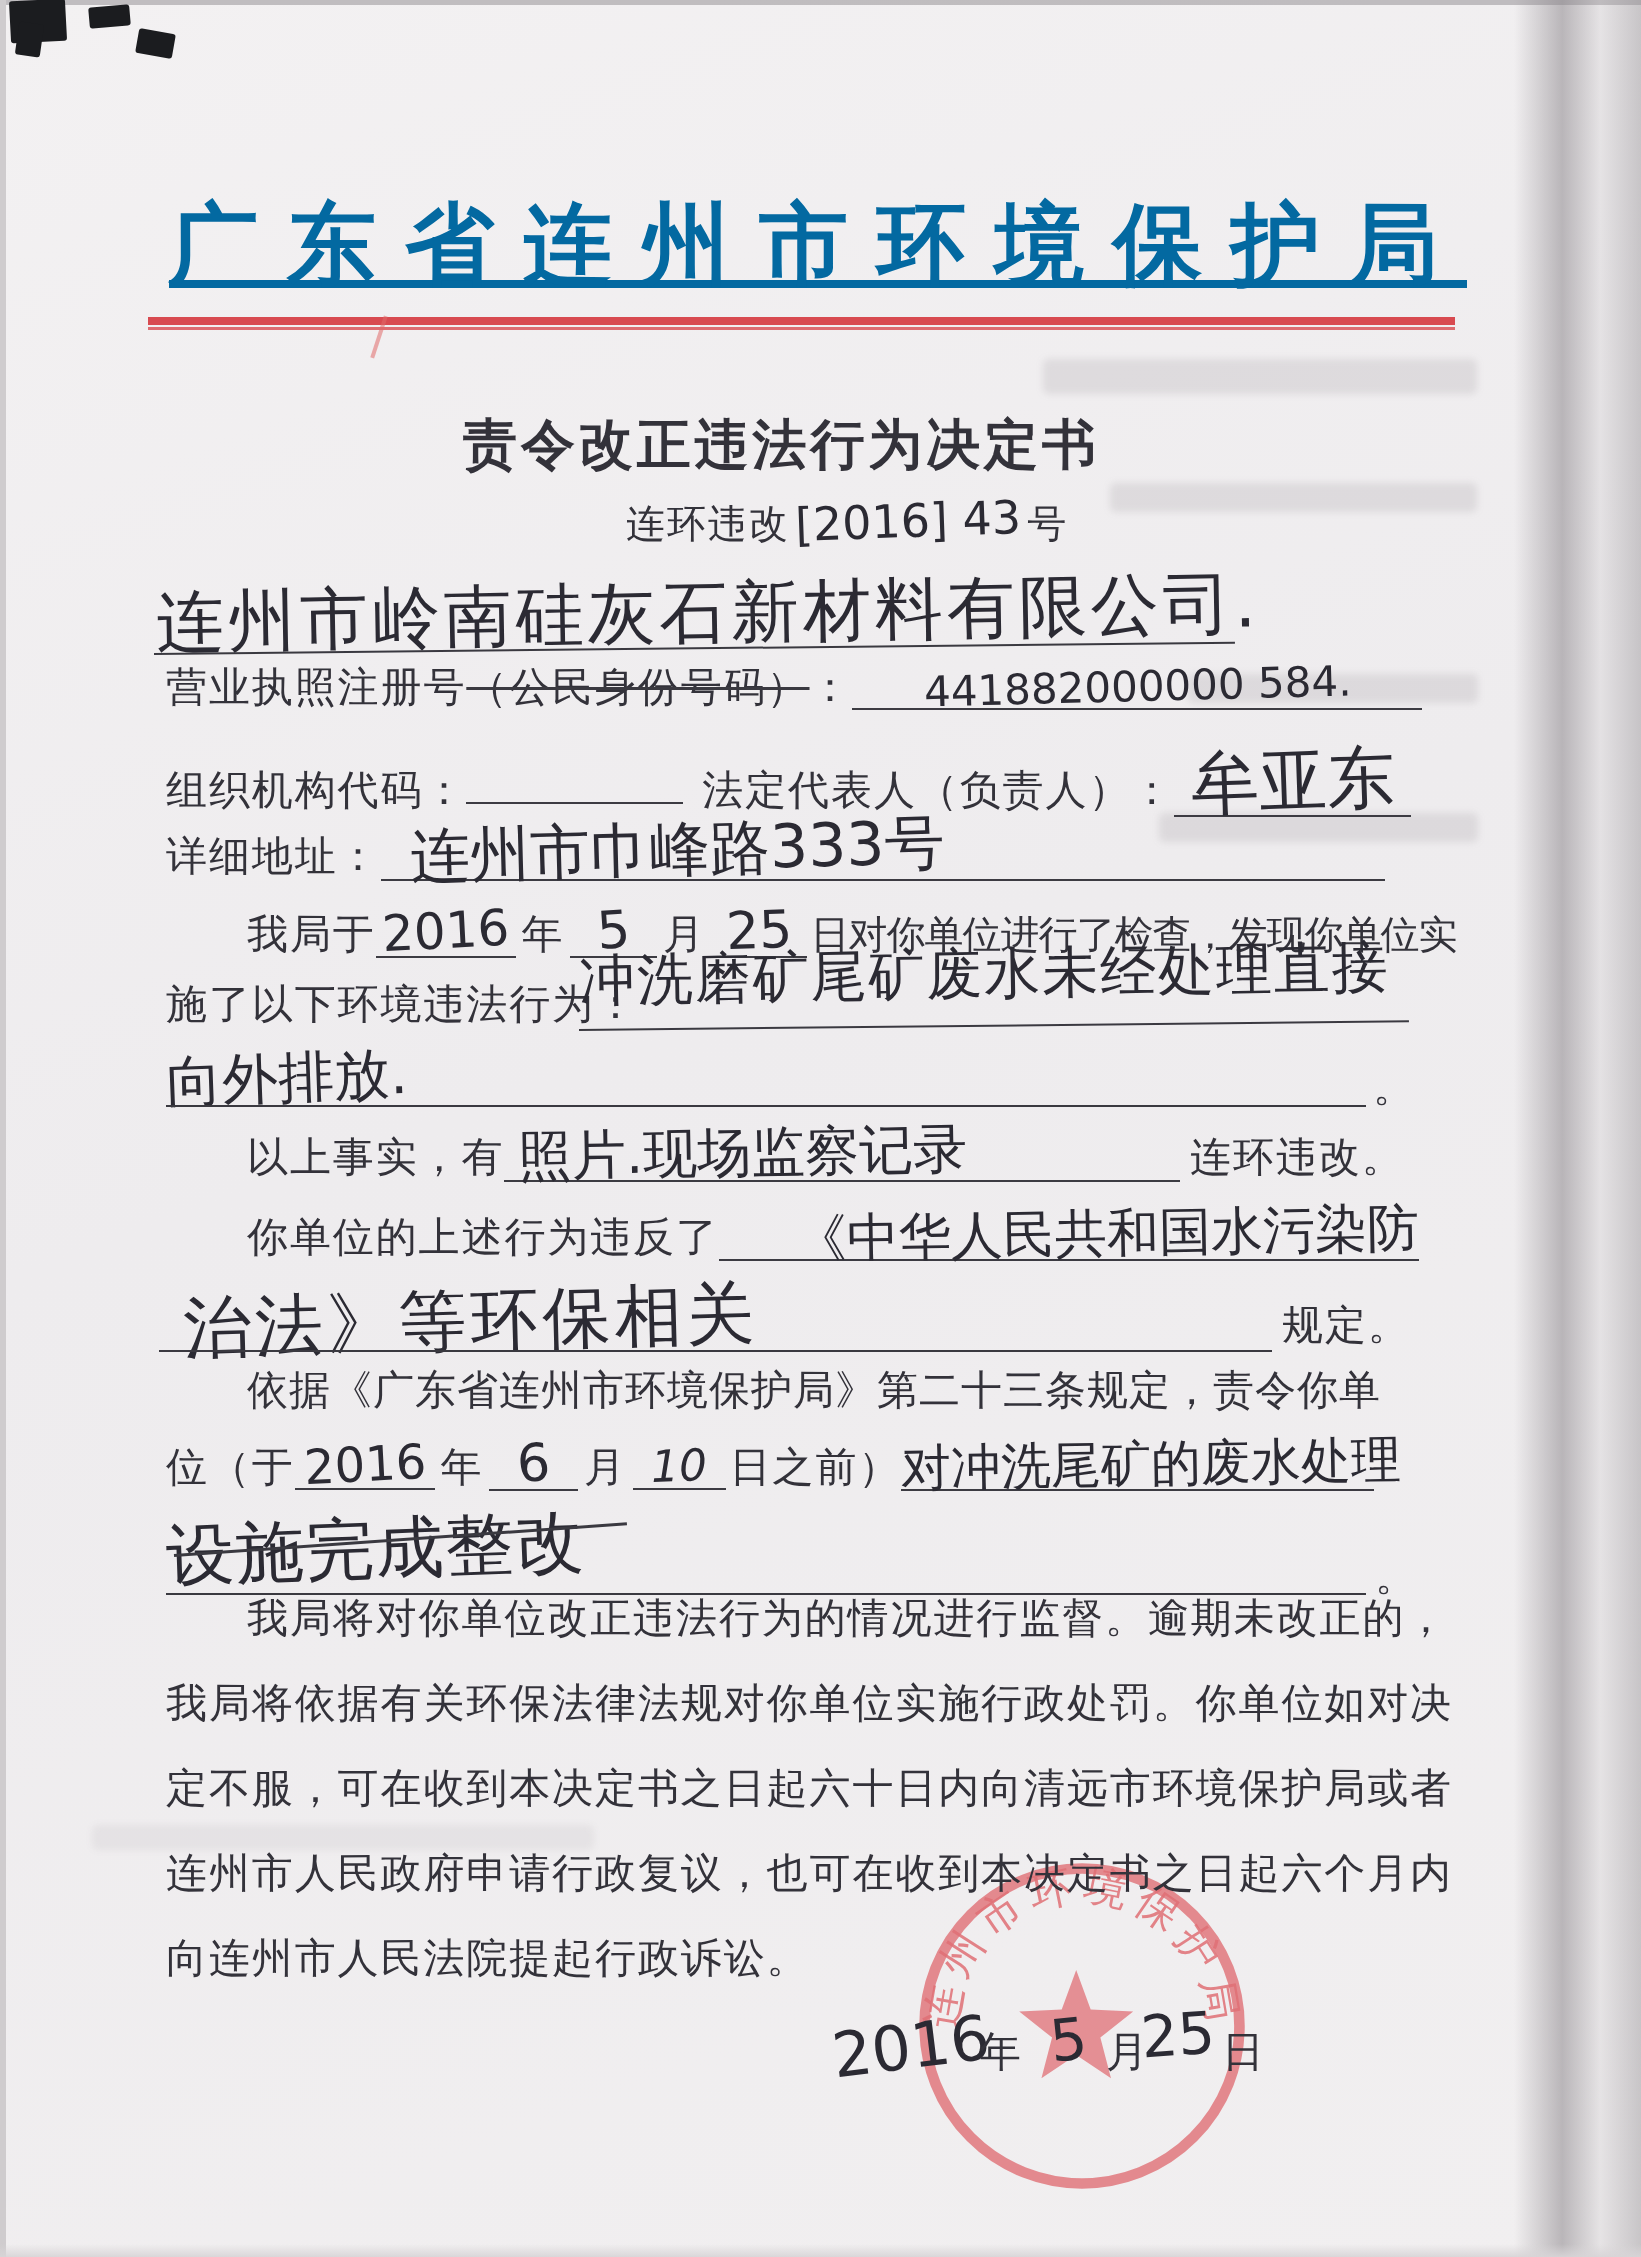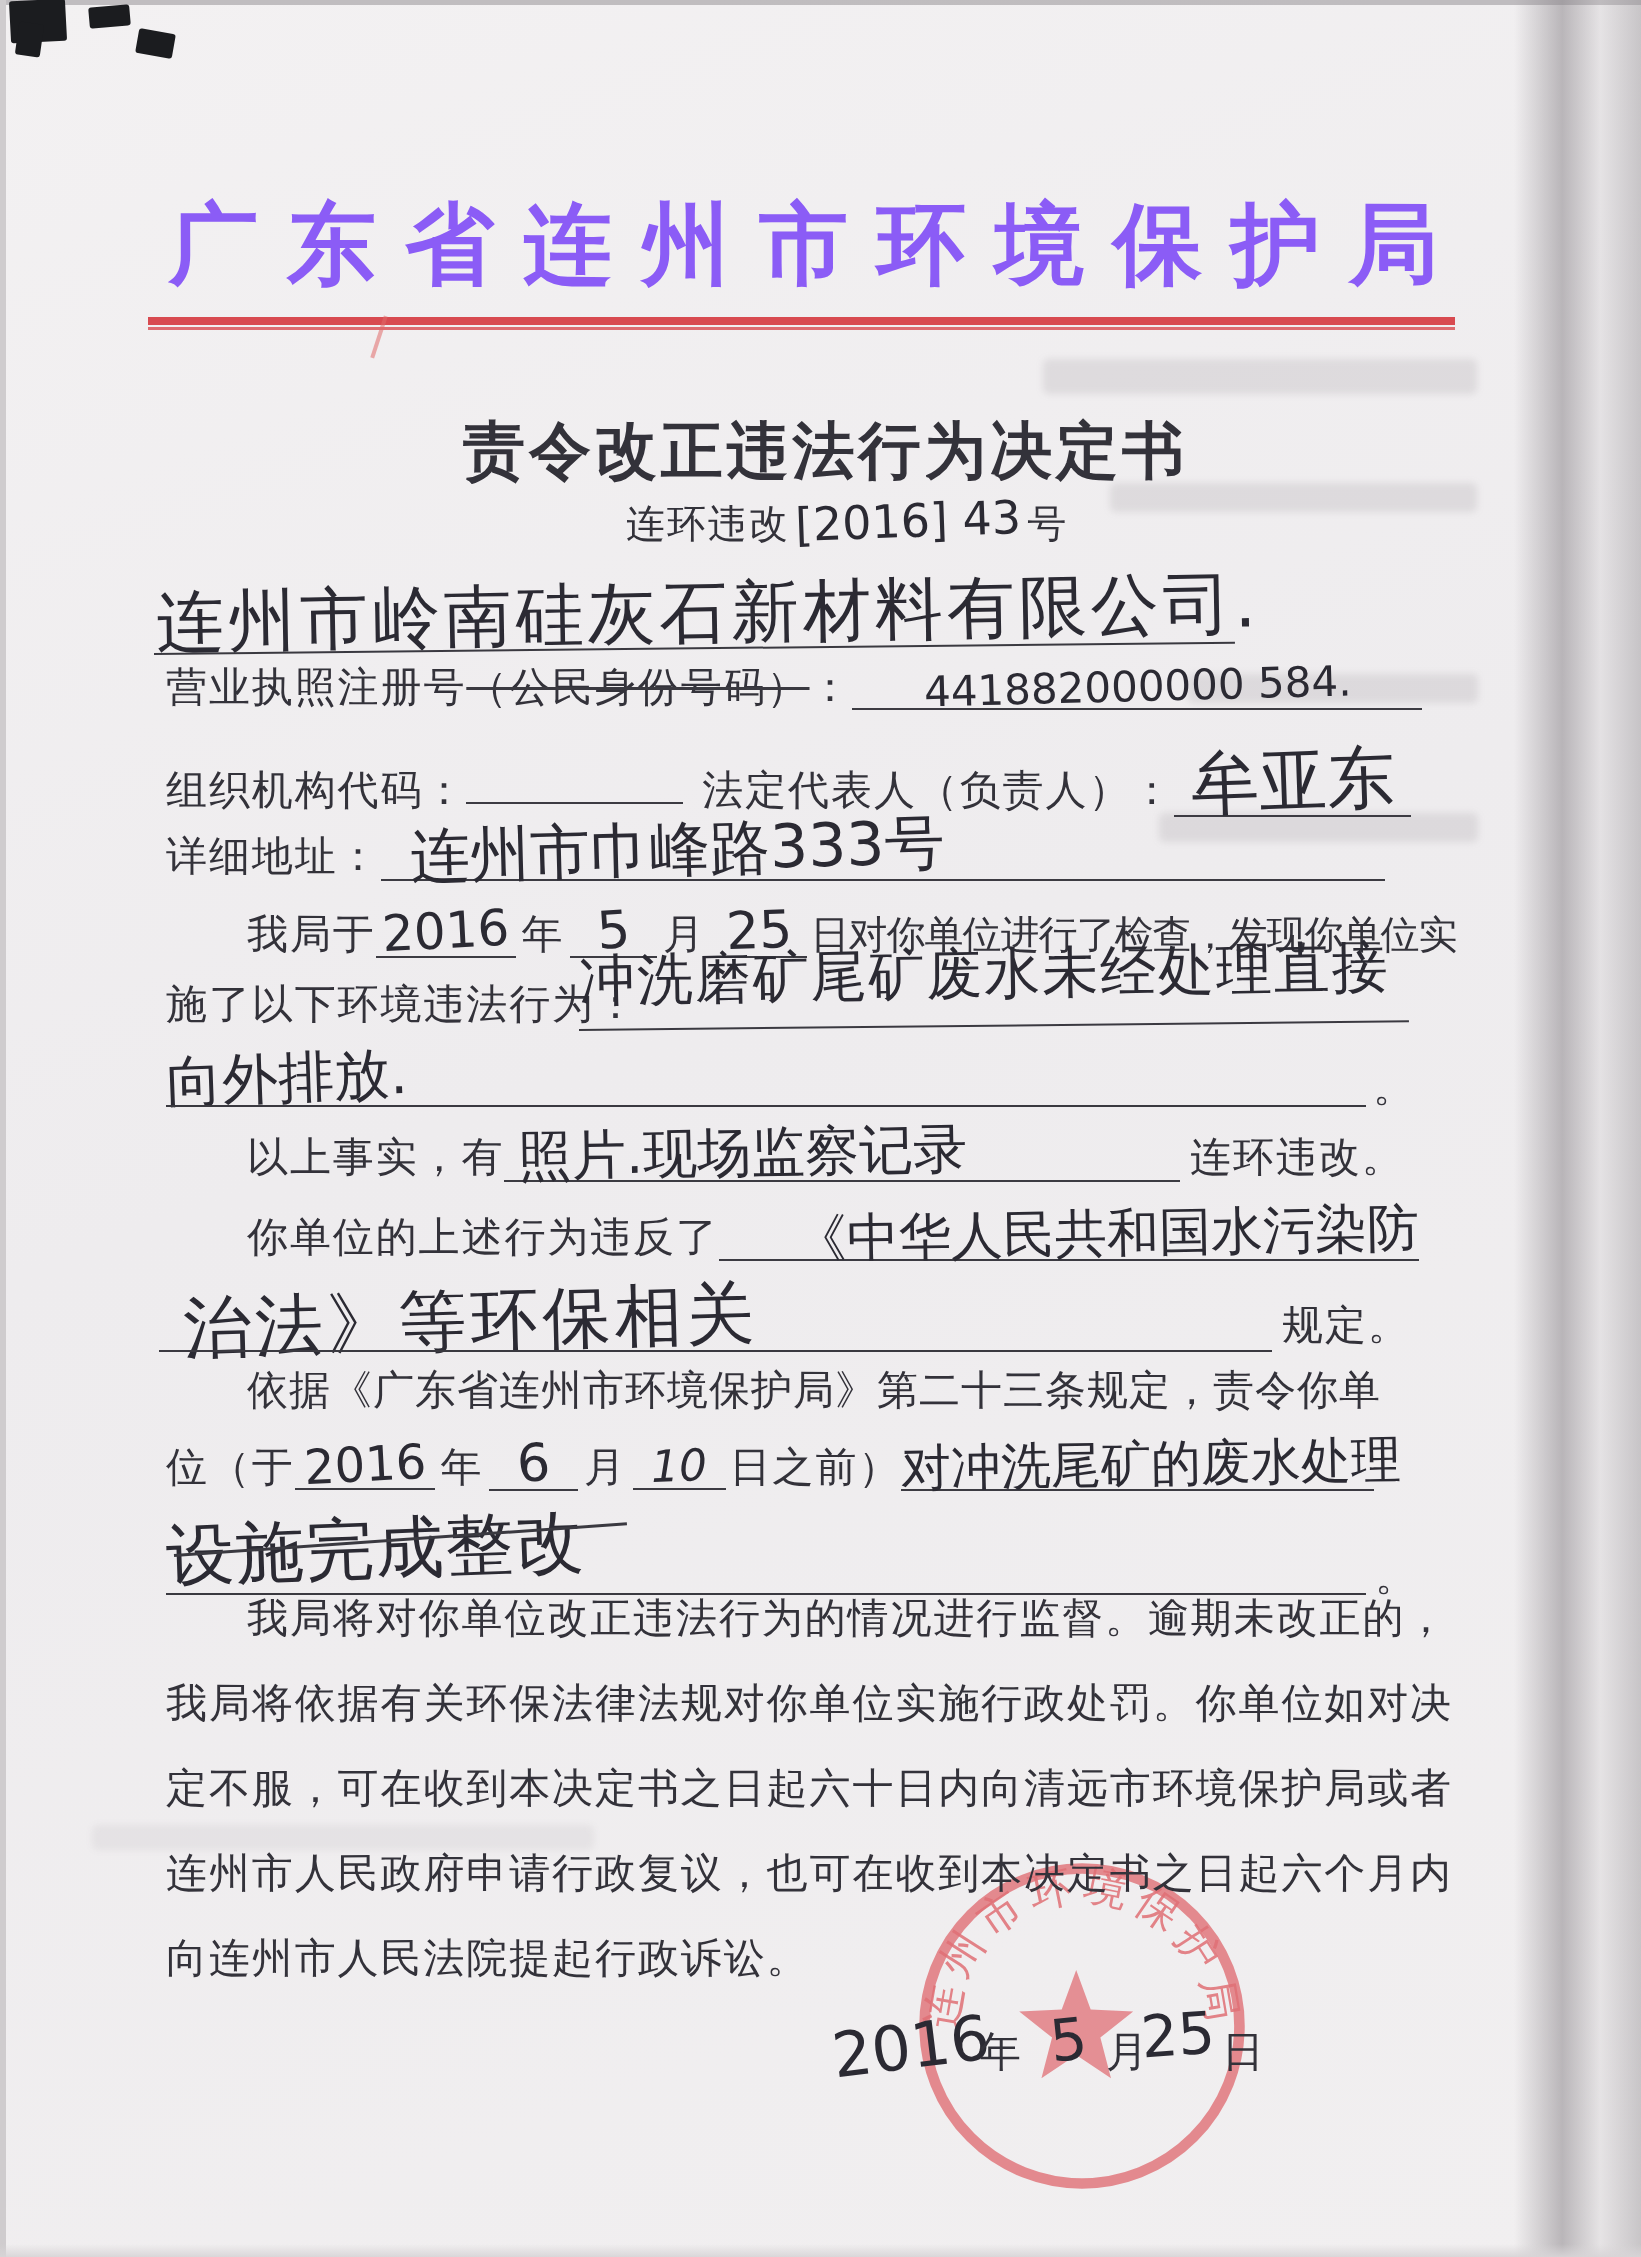--- a/index.html
+++ b/index.html
@@ -12,21 +12,21 @@
   .printed{font-family:"Liberation Serif","DejaVu Serif",serif;color:#33323a;
            font-size:41px;letter-spacing:1.9px;white-space:nowrap;}
   .hw{font-family:"DejaVu Sans","Liberation Sans",sans-serif;color:#2b2a33;
       white-space:nowrap;display:inline-block;}
   .row{position:absolute;display:flex;align-items:baseline;z-index:2;}
   .blank{display:inline-block;border-bottom:2.9px solid #3c3b42;text-align:center;line-height:1;}
   .uline{position:absolute;height:0;border-top:2.9px solid #3a3940;transform-origin:left center;z-index:2;}
   .struck{text-decoration:line-through;text-decoration-thickness:2.9px;text-decoration-color:#3a3940;}
   .ghost{position:absolute;background:rgba(110,104,116,.14);filter:blur(3.9px);border-radius:5.8px;z-index:0;}
   .artifact{position:absolute;background:#1b1c1f;z-index:4;border-radius:2.9px;}
-  .hdr-red{color:#8b5cf6;font-weight:bold;}
+  .hdr-red{color:#0369a1;font-weight:bold;text-decoration:underline;}
 </style>
 </head>
 <body>
 
 <div>
 
   <div class="abs" style="left:0;top:0;width:1641px;height:4.8px;background:#8e8a8e;opacity:.5;z-index:4;"></div>
   <div class="abs" style="left:0;top:0;width:5.8px;height:2257px;background:#cfccce;z-index:4;"></div>
   <div class="abs" style="left:1514px;top:0;width:127px;height:2257px;z-index:4;
               background:linear-gradient(to right,rgba(170,165,169,0) 0%,rgba(140,135,140,.55) 38%,rgba(190,186,189,.22) 68%,rgba(150,146,150,.45) 100%);"></div>
@@ -42,21 +42,21 @@
   <div class="ghost" style="left:1188px;top:674px;width:290px;height:29px;"></div>
   <div class="ghost" style="left:1159px;top:813px;width:319px;height:29px;"></div>
   <div class="ghost" style="left:92px;top:1825px;width:502px;height:25px;opacity:.6;"></div>
 
   <div class="abs hdr-red" style="left:169px;top:185px;font-size:89px;letter-spacing:29px;white-space:nowrap;z-index:2;">广东省连州市环境保护局</div>
 
   <div class="abs" style="left:148px;top:317px;width:1307px;height:7.7px;background:#d84a50;z-index:2;"></div>
   <div class="abs" style="left:148px;top:327px;width:1307px;height:2.9px;background:#d84a50;opacity:.8;z-index:2;"></div>
   <div class="abs" style="left:377px;top:315px;width:3.9px;height:44px;background:#e06a6a;opacity:.55;transform:rotate(18deg);z-index:3;"></div>
 
-  <div class="abs printed" style="left:463px;top:409px;font-size:62px;letter-spacing:3.9px;font-weight:bold;z-index:2;">责令改正违法行为决定书</div>
+  <div class="abs printed" style="left:463px;top:409px;font-size:54px;letter-spacing:3.9px;font-weight:bold;z-index:2;">责令改正违法行为决定书</div>
 
   <div class="row" style="left:626px;top:494px;">
     <span class="printed" style="font-size:39px;">连环违改</span>
     <span class="hw" style="font-size:46px;margin:0 5.8px;transform:rotate(-2deg);">[2016] 43</span>
     <span class="printed" style="font-size:39px;">号</span>
   </div>
 
   <div class="abs hw" style="left:156px;top:568px;font-size:68px;letter-spacing:3.9px;transform:rotate(-1deg);z-index:2;">连州市岭南硅灰石新材料有限公司.</div>
   <div class="uline" style="left:154px;top:653px;width:1081px;transform:rotate(-.6deg);"></div>
 

